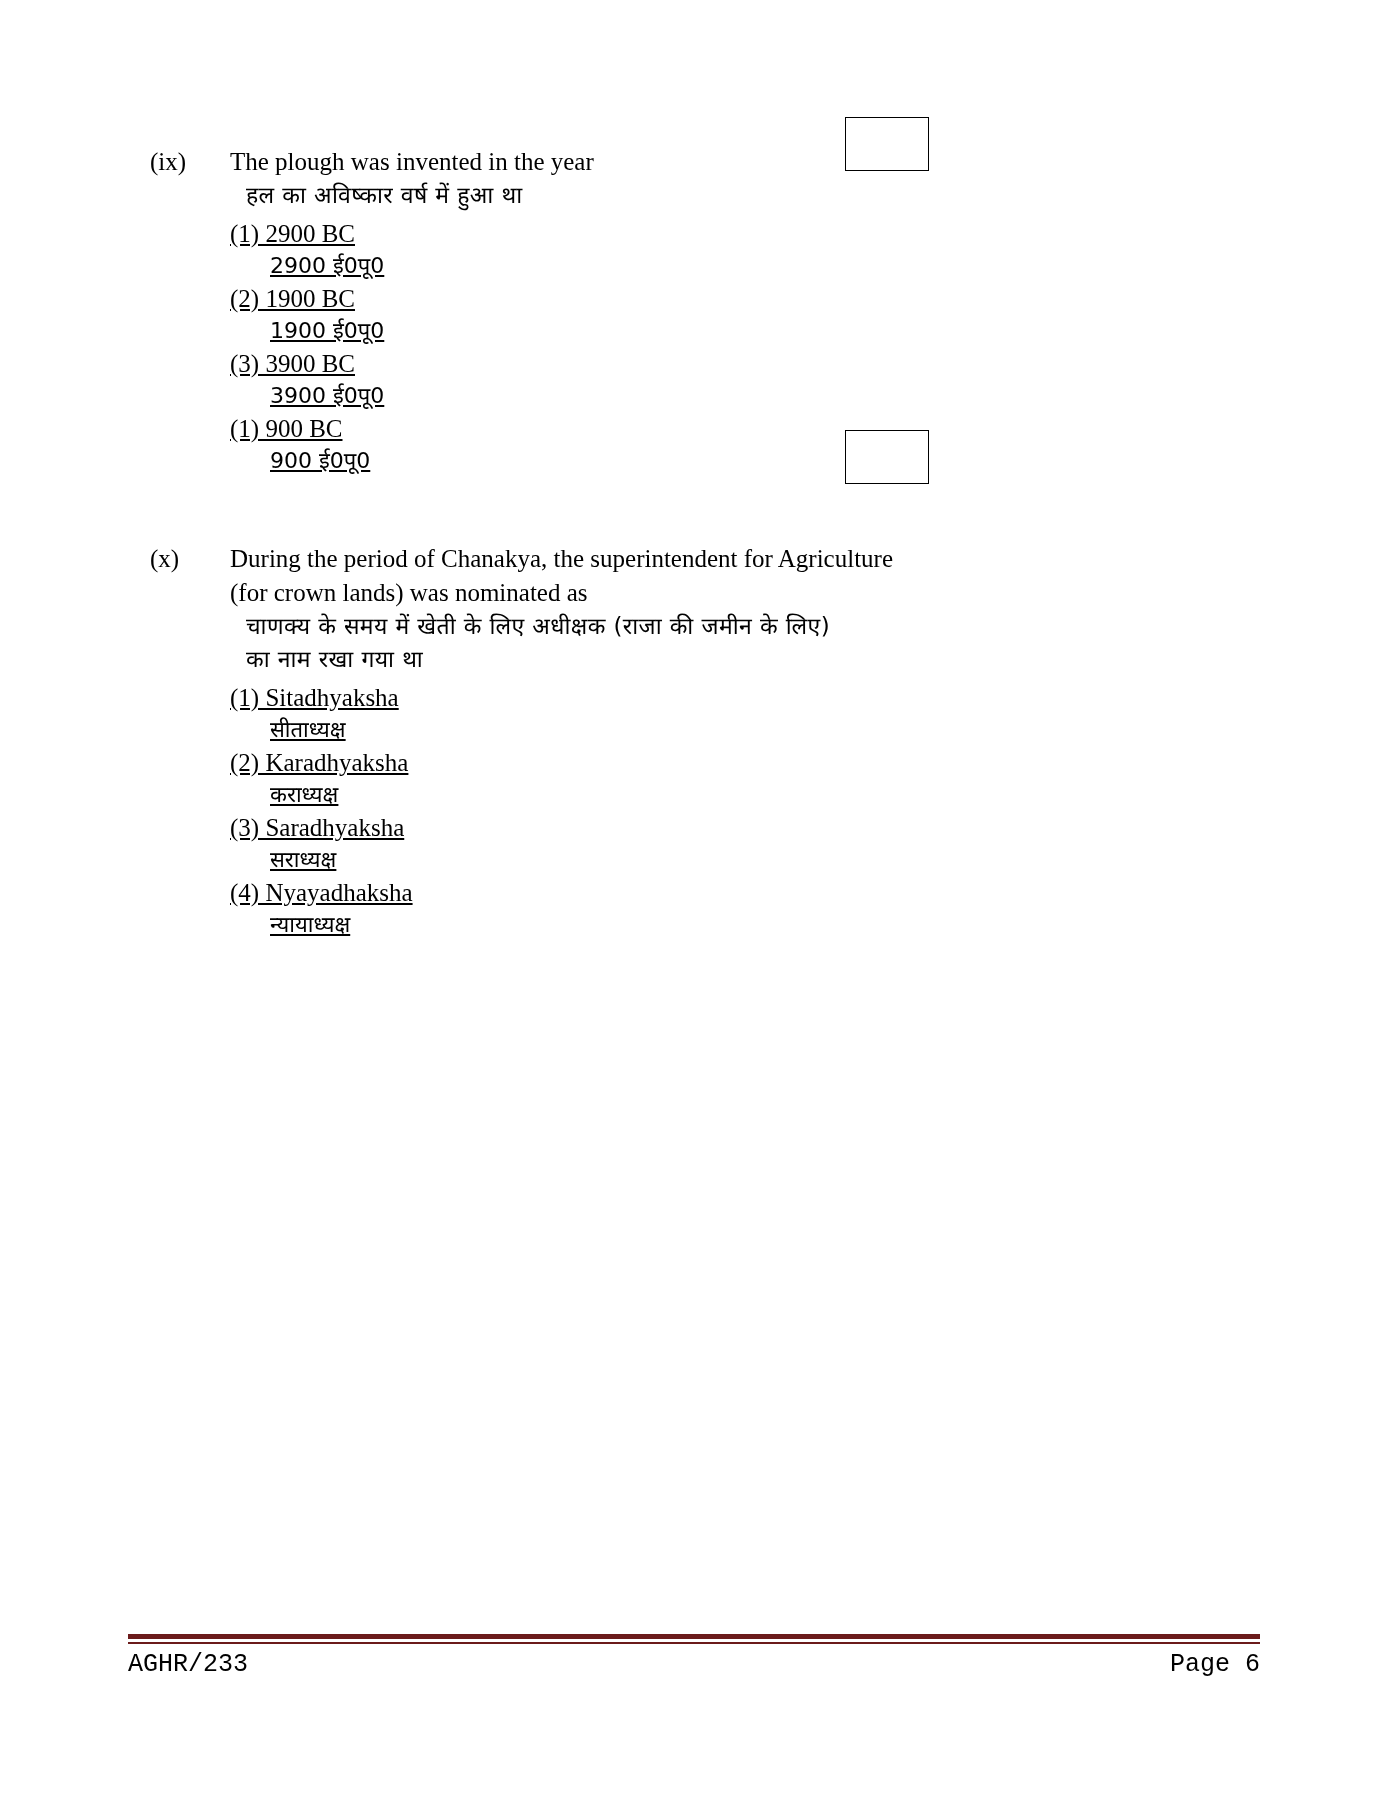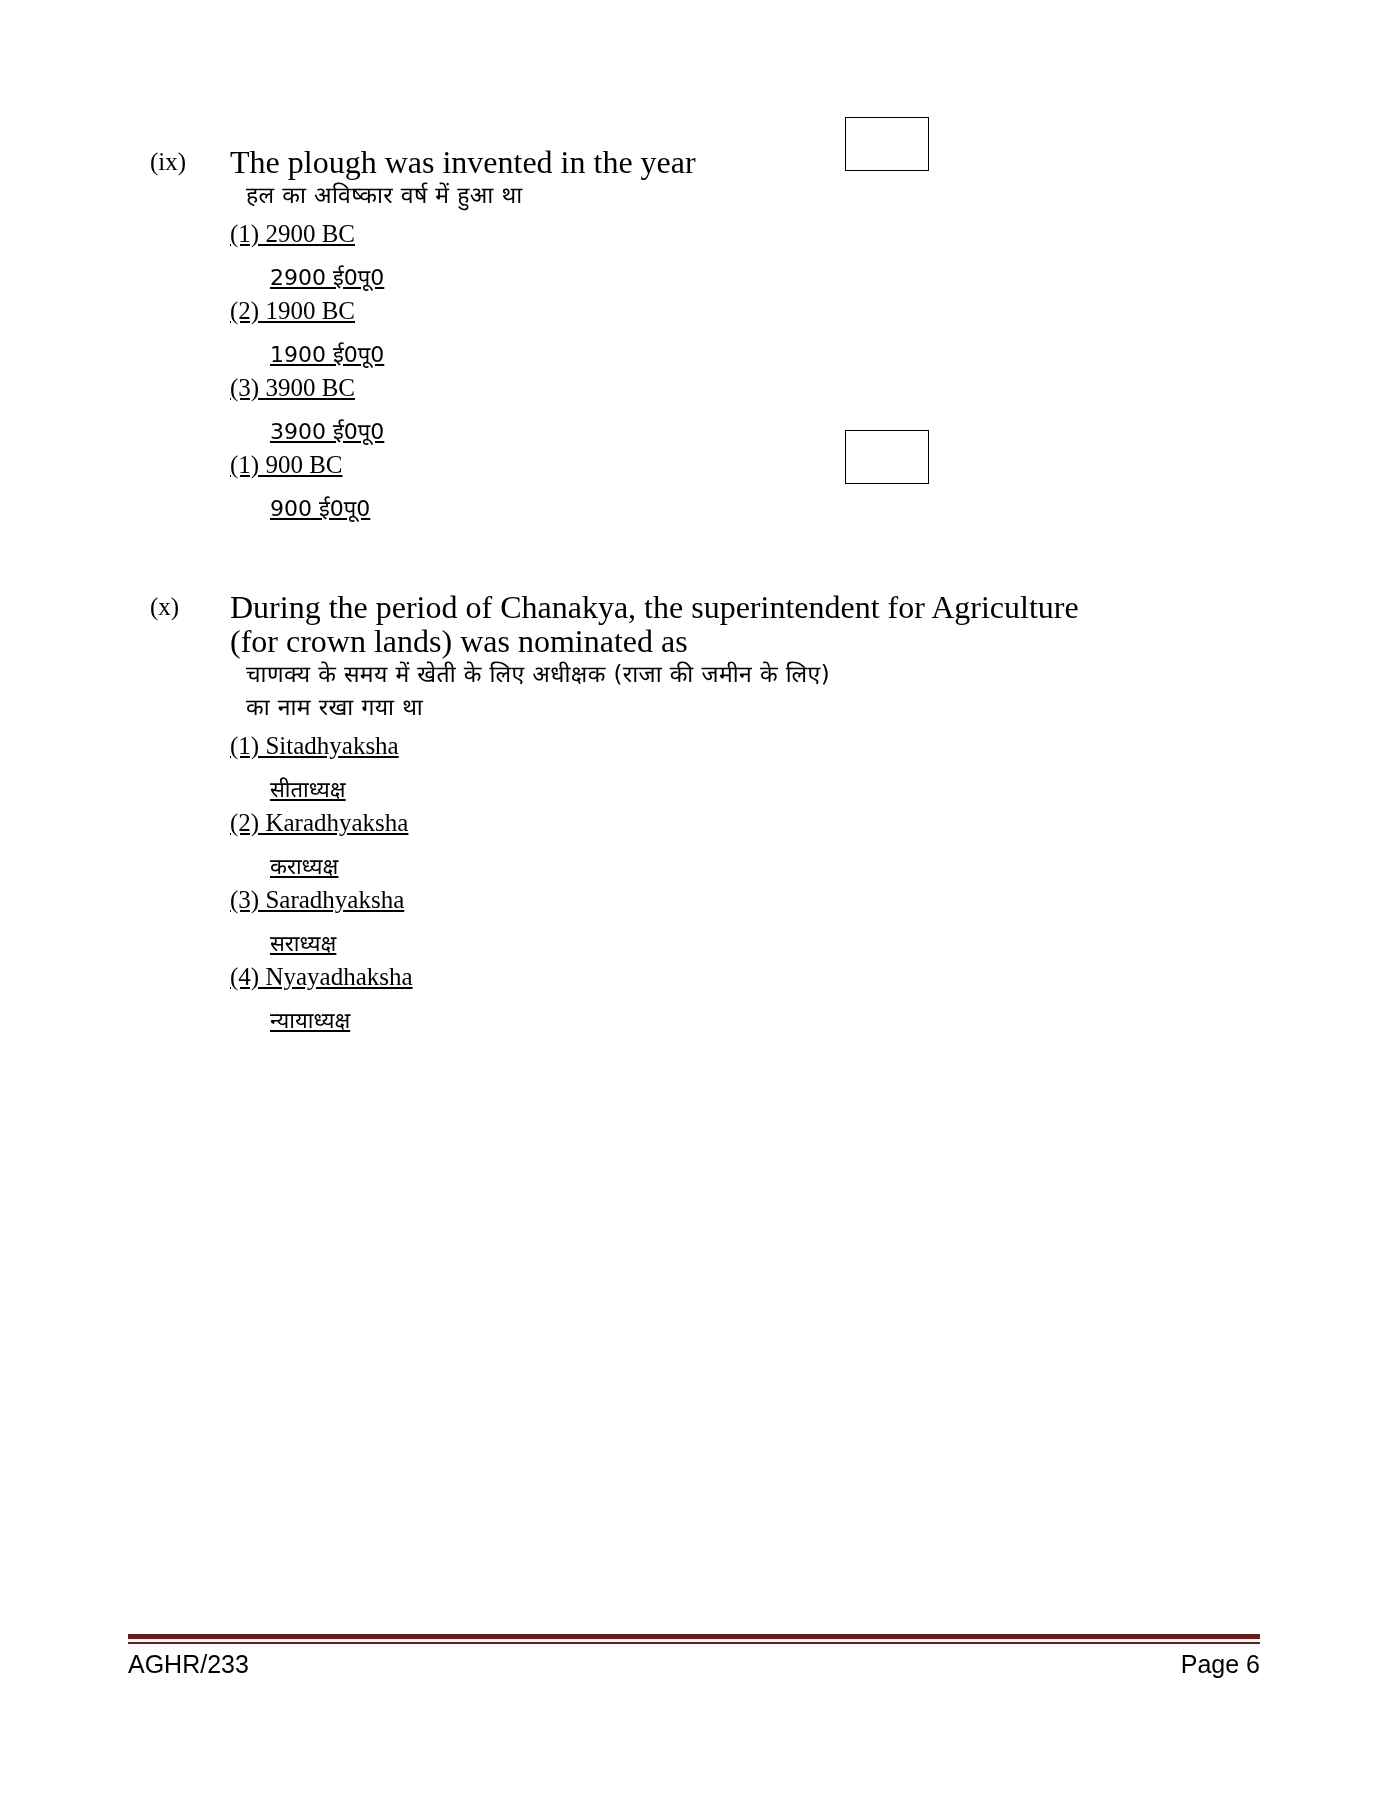--- a/index.html
+++ b/index.html
@@ -43,21 +43,21 @@
     width: 80px;
     flex: 0 0 80px;
     font-size: 25px;
     line-height: 34px;
     font-family: "Liberation Serif", serif;
   }
   .q-body {
     flex: 1 1 auto;
   }
   .q-en {
-    font-size: 32px;
+    font-size: 25px;
     line-height: 34px;
     font-family: "Liberation Serif", serif;
     white-space: pre-wrap;
   }
   .q-hi {
     font-size: 23px;
     line-height: 33px;
     font-family: "DejaVu Sans", sans-serif;
     letter-spacing: 0.4px;
     white-space: pre-wrap;
@@ -76,21 +76,20 @@
     font-size: 25px;
     line-height: 32px;
     font-family: "Liberation Serif", serif;
     padding-left: 0px;
   }
   .opt-hi {
     font-size: 22px;
     line-height: 31px;
     font-family: "DejaVu Sans", sans-serif;
     padding-left: 40px;
-    margin-top: 12px;
   }
 
   
   .answer-box {
     position: absolute;
     width: 84px;
     height: 54px;
     border: 1.6px solid #000000;
     background: #ffffff;
     box-sizing: border-box;
@@ -117,21 +116,21 @@
   }
   .footer {
     position: absolute;
     left: 128px;
     top: 1650px;
     width: 1132px;
     display: flex;
     justify-content: space-between;
     align-items: center;
     font-size: 25px;
-    font-family: Liberation Sans, sans-serif;
+    font-family: Liberation Mono, monospace;
   }
 </style>
 </head>
 <body>
 
 <div class="page">
 
   <div class="content">
 
     <div class="question">

